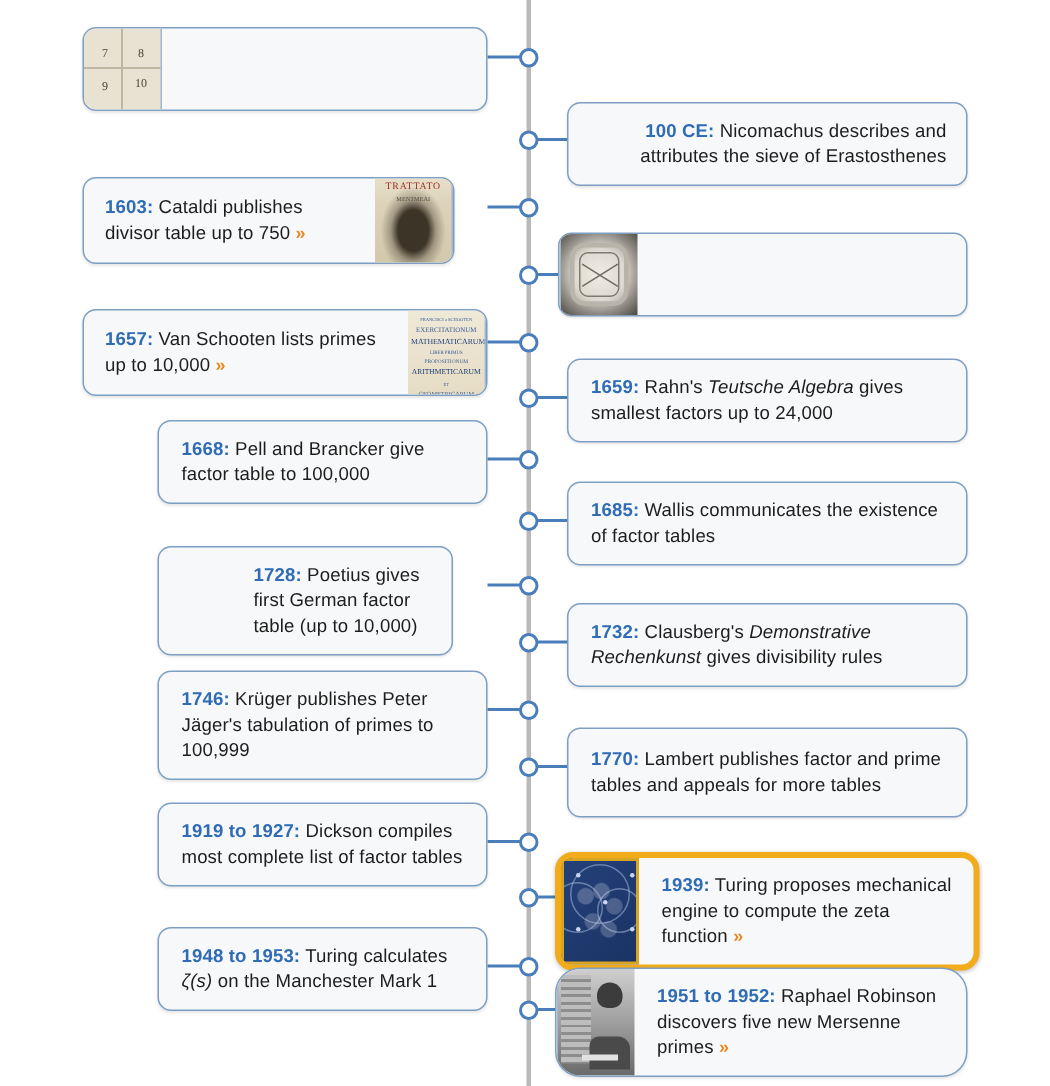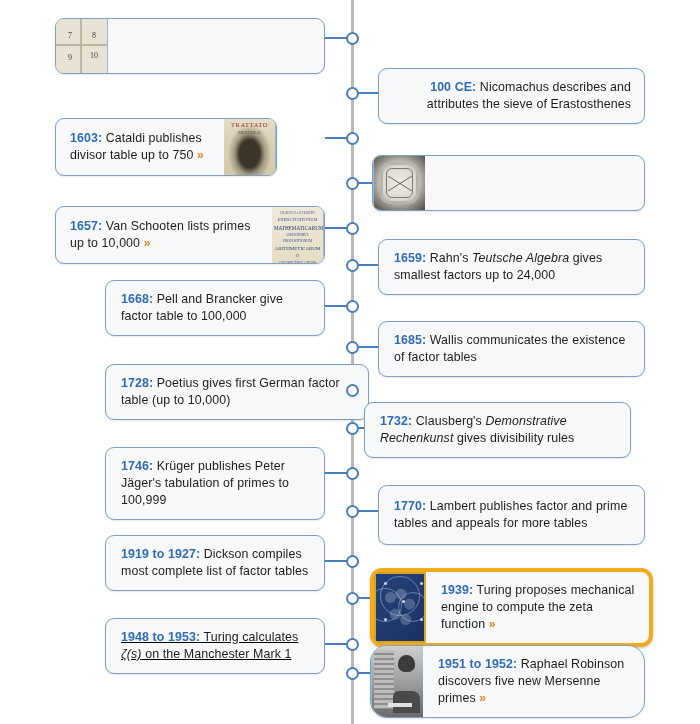--- a/index.html
+++ b/index.html
@@ -230,21 +230,21 @@
         <div class="stub" style="top: 92px; left: 358px; width: 20px;"></div>
         <div class="card" style="left: 378px; top: 68px; width: 267px; min-height: 52px; text-align: right;">
           <div class="card-text">
             <div><span class="yr">100 CE:</span><span> Nicomachus describes and attributes the sieve of Erastosthenes</span></div>
           </div>
         </div>
         <div class="node" style="top: 87px;"></div>
       </div>
       <div class="event" style="top: 0px;">
         <div class="stub" style="top: 137px; left: 325px; width: 23px;"></div>
-        <div class="card has-thumb" style="left: 55px; top: 118px; width: 222px; min-height: 58px;">
+        <div class="card has-thumb" style="left: 55px; top: 118px; width: 248px; min-height: 58px;">
           <div class="card-text">
             <div><span class="yr">1603:</span><span> Cataldi publishes divisor table up to 750 </span><span class="arrow">»</span></div>
           </div>
           <div class="thumb left th-trattato">
             <div class="ttl">TRATTATO</div>
             <div class="sub">MENTMEAI</div>
           </div>
         </div>
         <div class="node" style="top: 132px;"></div>
       </div>
@@ -301,30 +301,30 @@
         <div class="stub" style="top: 346px; left: 358px; width: 20px;"></div>
         <div class="card" style="left: 378px; top: 321px; width: 267px; min-height: 52px;">
           <div class="card-text">
             <div><span class="yr">1685:</span><span> Wallis communicates the existence of factor tables</span></div>
           </div>
         </div>
         <div class="node" style="top: 341px;"></div>
       </div>
       <div class="event" style="top: 0px;">
         <div class="stub" style="top: 389px; left: 325px; width: 23px;"></div>
-        <div class="card" style="left: 105px; top: 364px; width: 264px; min-height: 52px;">
+        <div class="card" style="left: 105px; top: 364px; width: 197px; min-height: 52px; padding-left: 48px;">
           <div class="card-text">
             <div><span class="yr">1728:</span><span> Poetius gives first German factor table (up to 10,000)</span></div>
           </div>
         </div>
         <div class="node" style="top: 384px;"></div>
       </div>
       <div class="event" style="top: 0px;">
         <div class="stub" style="top: 427px; left: 358px; width: 20px;"></div>
-        <div class="card" style="left: 364px; top: 402px; width: 267px; min-height: 52px;">
+        <div class="card" style="left: 378px; top: 402px; width: 267px; min-height: 52px;">
           <div class="card-text">
             <div><span class="yr">1732:</span><span> Clausberg's </span><span class="it">Demonstrative Rechenkunst</span><span> gives divisibility rules</span></div>
           </div>
         </div>
         <div class="node" style="top: 422px;"></div>
       </div>
       <div class="event" style="top: 0px;">
         <div class="stub" style="top: 472px; left: 325px; width: 23px;"></div>
         <div class="card" style="left: 105px; top: 447px; width: 220px; min-height: 52px;">
           <div class="card-text">
@@ -365,21 +365,21 @@
             <span class="arc" style="left: 22px; top: 18px; width: 30px; height: 30px;"></span>
           </div>
           <div class="card-text">
             <div><span class="yr">1939:</span><span> Turing proposes mechanical engine to compute the zeta function </span><span class="arrow">»</span></div>
           </div>
         </div>
         <div class="node" style="top: 592px;"></div>
       </div>
       <div class="event" style="top: 0px;">
         <div class="stub" style="top: 643px; left: 325px; width: 23px;"></div>
-        <div class="card" style="left: 105px; top: 618px; width: 220px; min-height: 52px; text-decoration: underline;">
+        <div class="card" style="left: 105px; top: 618px; width: 220px; min-height: 52px;">
           <div class="card-text">
             <div><span class="yr">1948 to 1953:</span><span> Turing calculates </span><span class="it">ζ(s)</span><span> on the Manchester Mark 1</span></div>
           </div>
         </div>
         <div class="node" style="top: 638px;"></div>
       </div>
       <div class="event" style="top: 0px;">
         <div class="stub" style="top: 672px; left: 358px; width: 12px;"></div>
         <div class="card has-thumb thumb-right" style="left: 370px; top: 645px; width: 275px; min-height: 56px; border-radius: 17px;">
           <div class="thumb right th-photo">

